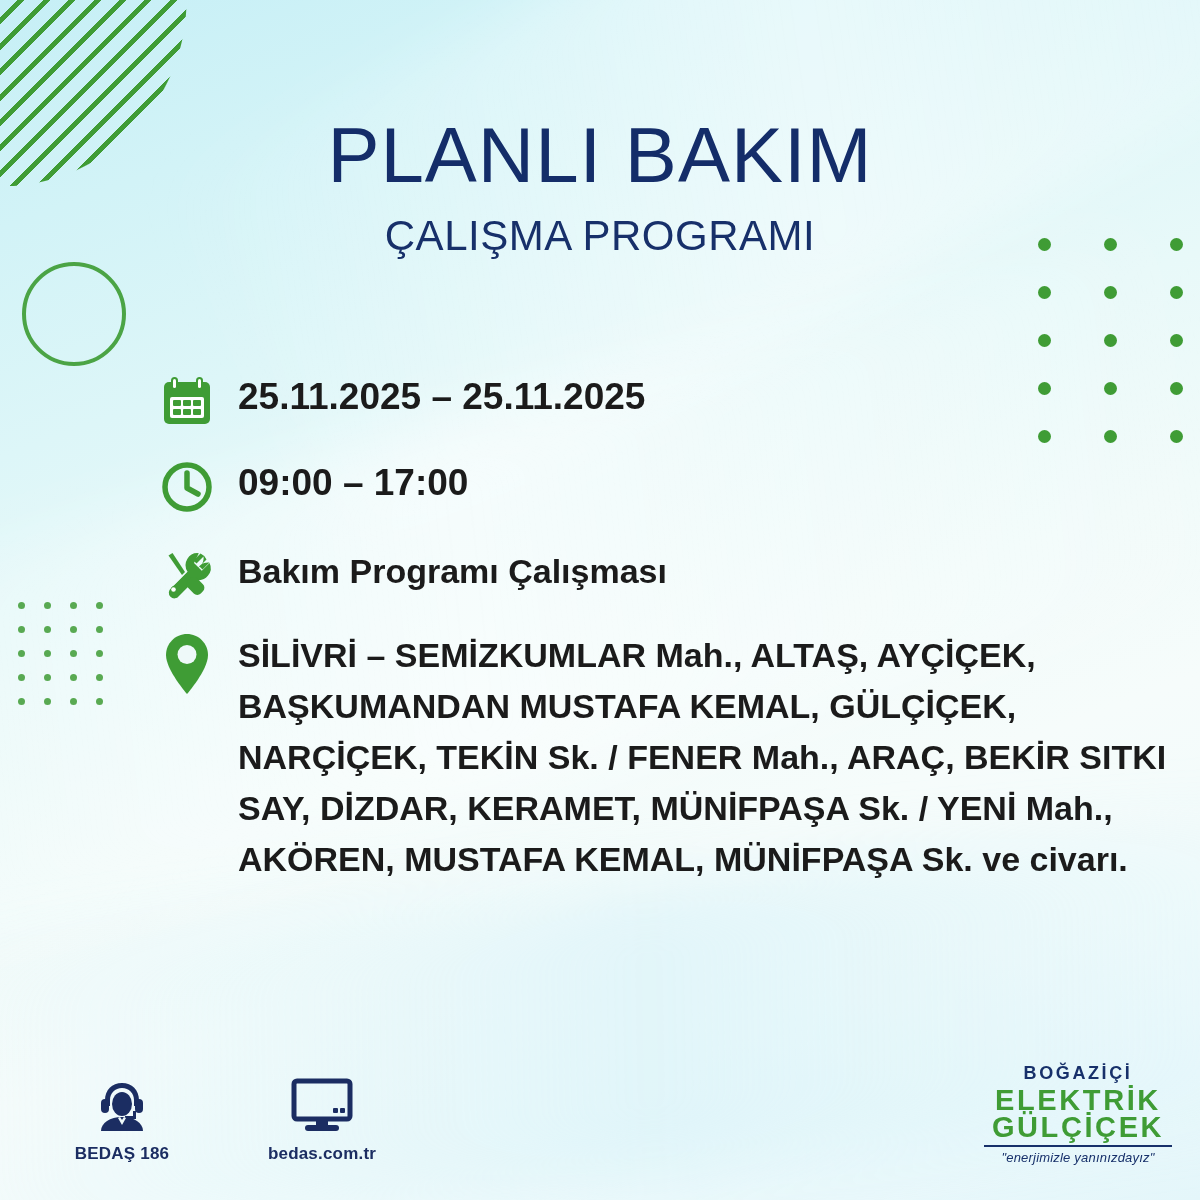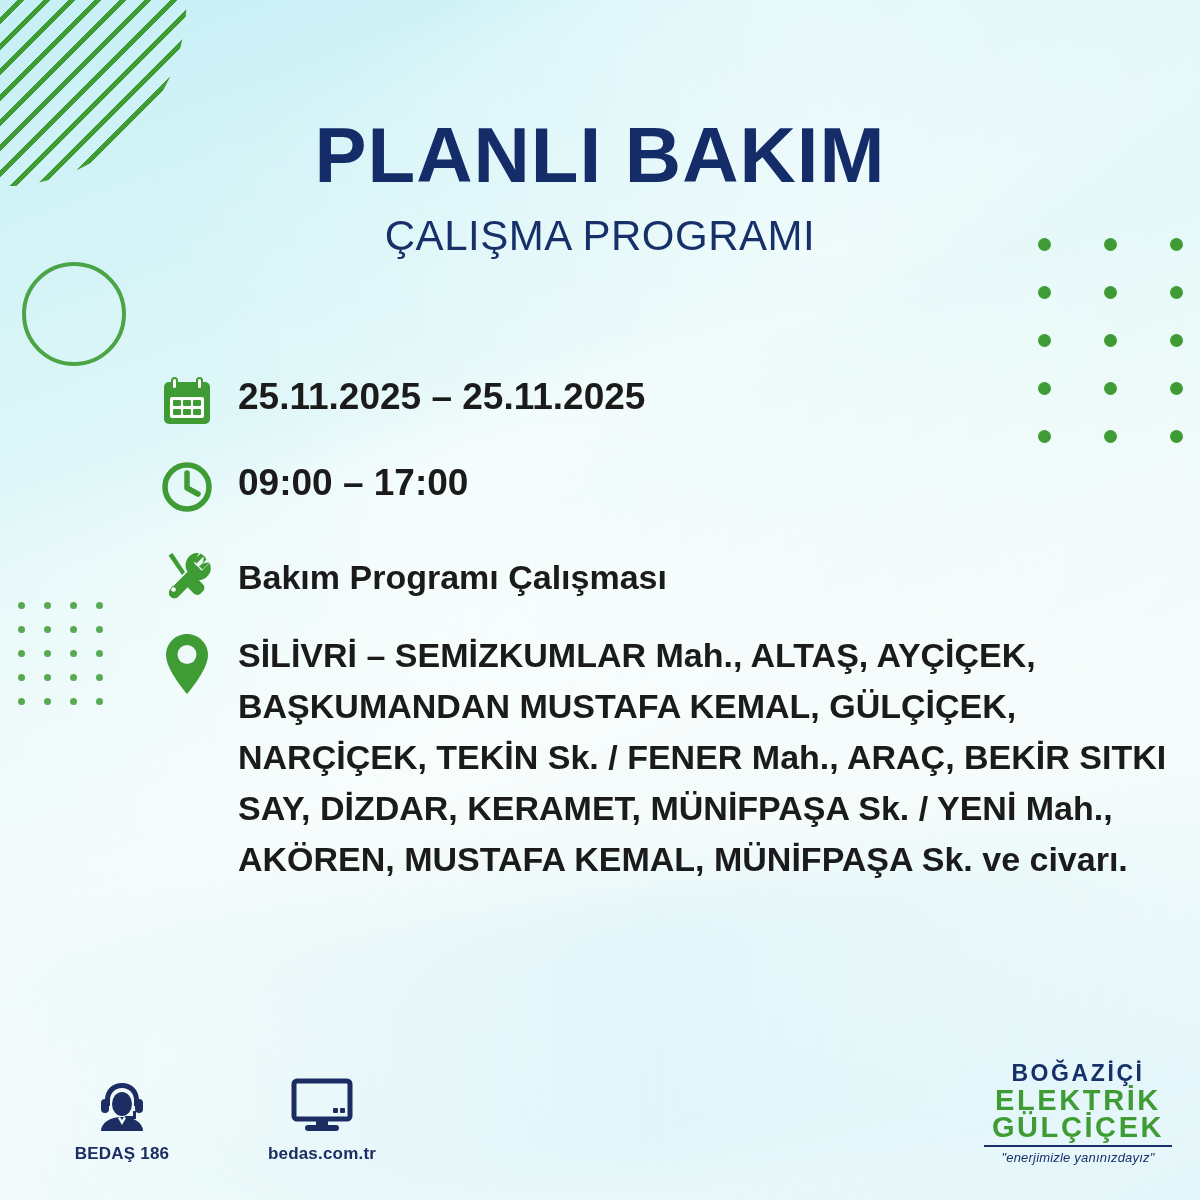--- a/index.html
+++ b/index.html
@@ -119,21 +119,21 @@
     position: absolute;
     top: 112px; left: 0;
     width: 1200px;
     text-align: center;
     color: #16306b;
   }
   .headline .t1 {
     display: block;
     font-size: 78px;
     line-height: 86px;
-    font-weight: 700;
+    font-weight: 400;
     letter-spacing: 1px;
     color: #142d69;
   }
   .headline .t2 {
     display: block;
     font-size: 42px;
     line-height: 72px;
     font-weight: 400;
     letter-spacing: 0.5px;
     color: #17306a;
@@ -166,21 +166,21 @@
     line-height: 50px;
     font-weight: 700;
     padding-top: 0px;
   }
   .row-date .txt, .row-time .txt { font-size: 37px; }
   .row-type .txt  { font-size: 34px; }
   .row-place .txt { font-size: 34px; line-height: 51px; }
 
   .row-date  { margin-bottom: 30px; }
   .row-time  { margin-bottom: 32px; }
-  .row-type  { margin-bottom: 28px; align-items: flex-end; }
+  .row-type  { margin-bottom: 28px; }
 
   
   .footer-items {
     position: absolute;
     left: 48px; top: 1068px;
     display: flex;
     align-items: flex-end;
     gap: 52px;
   }
   .fitem {
@@ -204,21 +204,21 @@
 
   
   .logo {
     position: absolute;
     right: 22px; top: 1060px;
     width: 200px;
     text-align: center;
   }
   .logo .l1 {
     display: block;
-    font-size: 23px;
+    font-size: 18px;
     font-weight: 700;
     letter-spacing: 2.6px;
     color: #17306a;
     line-height: 27px;
   }
   .logo .l2, .logo .l3 {
     display: block;
     font-size: 29px;
     font-weight: 700;
     letter-spacing: 2.6px;

